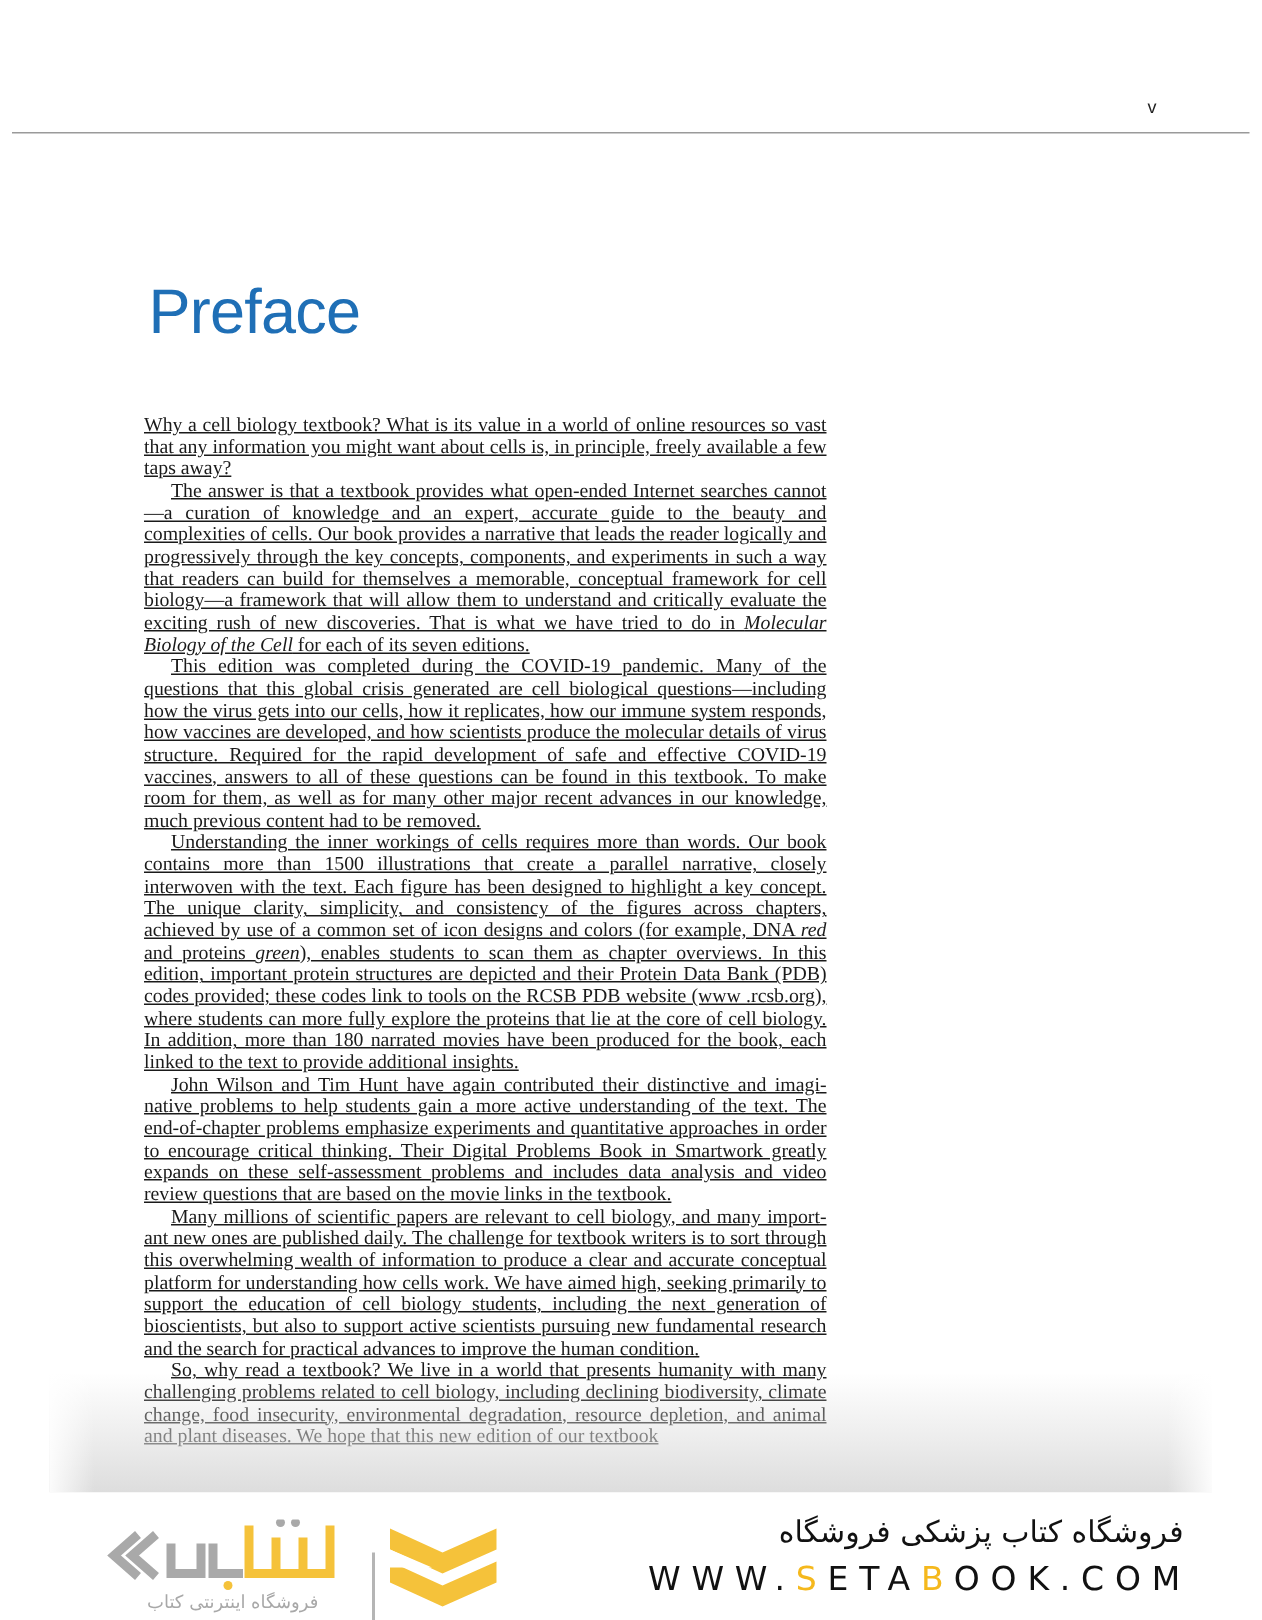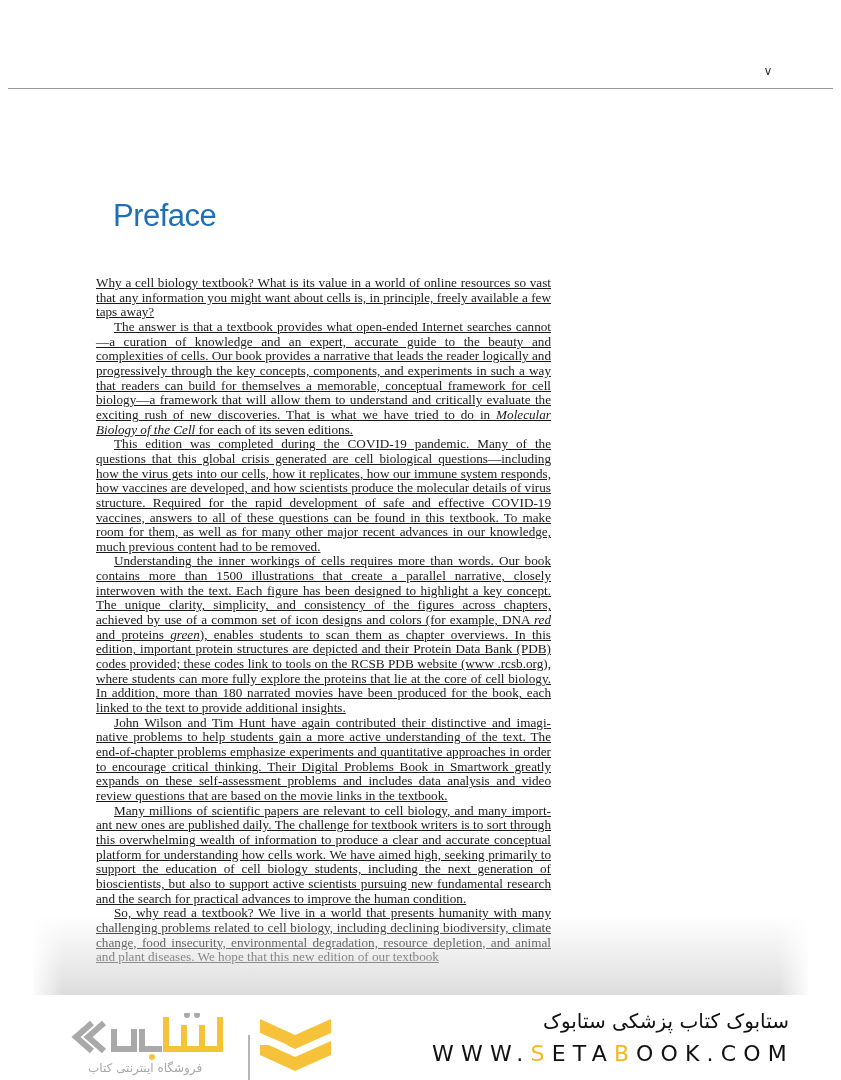--- a/index.html
+++ b/index.html
@@ -28,24 +28,24 @@
       top: 88px;
       left: 8px;
       width: 825px;
       height: 1px;
       background: #9a9a9a;
     }
     .page-title {
       position: absolute;
       top: 180px;
       left: 95px;
-      margin: 18px;
+      margin: 4px;
       font-family: "Liberation Sans", "DejaVu Sans", sans-serif;
       font-weight: normal;
-      font-size: 31px;
+      font-size: 42px;
       letter-spacing: -0.5px;
       color: #1f6fb6;
     }
     .body-text {
       position: absolute;
       top: 276px;
       left: 96px;
       width: 455px;
       font-family: "Liberation Serif", "DejaVu Serif", serif;
       font-size: 13.2px;
@@ -104,21 +104,21 @@
     .logo-divider {
       position: absolute;
       left: 243px;
       top: 22px;
       width: 2px;
       height: 50px;
       background: #b5b5b5;
     }
     .logo-tagline {
       position: absolute;
-      left: 18px;
+      left: 28px;
       top: 48px;
       font-family: "DejaVu Sans", sans-serif;
       font-size: 12px;
       color: #a8a8a8;
       direction: rtl;
     }
     .shop-name {
       position: absolute;
       right: 52px;
       top: 14px;
@@ -179,18 +179,18 @@
       </svg>
       <span class="logo-tagline">فروشگاه اینترنتی کتاب</span>
       <div class="logo-divider" style="left:178px;"></div>
       <svg width="75" height="60" viewBox="0 0 75 60" style="position:absolute;left:188px;top:2px;">
         <path d="M2 4 L37 20 L73 4 L73 18 L37 34 L2 18 Z" fill="#f5c23a"></path>
         <path d="M2 26 L37 42 L73 26 L73 40 L37 56 L2 40 Z" fill="#f5c23a"></path>
         <path d="M2 18 L30 30 L2 30 Z" fill="#ffffff"></path>
       </svg>
     </div>
 
-    <span class="shop-name">ستابوک کتاب پزشکی ستابوک</span>
+    <span class="shop-name">فروشگاه کتاب پزشکی فروشگاه</span>
     <span class="shop-url">
       <span>WWW.</span><span class="hl">S</span><span>ETA</span><span class="hl">B</span><span>OOK.COM</span>
     </span>
   </div>
 </div>
 
 </body></html>

